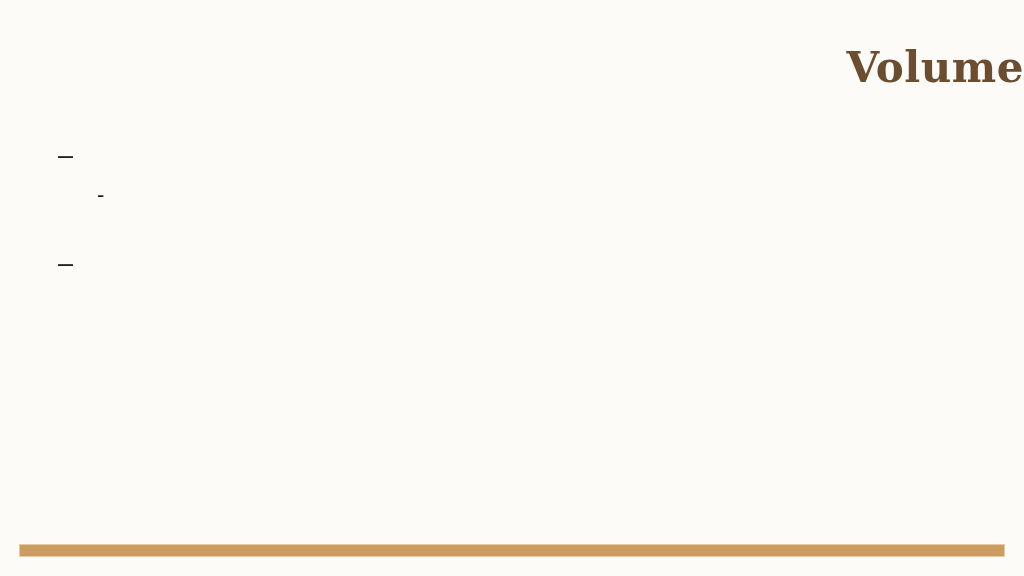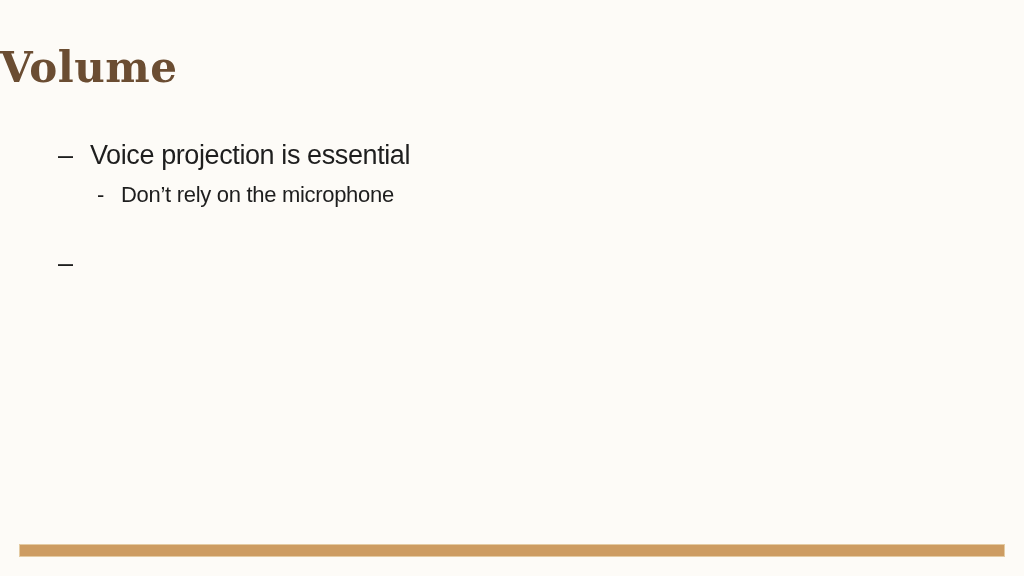--- a/index.html
+++ b/index.html
@@ -14,21 +14,21 @@
     overflow: hidden;
     background: var(--bg, #fdfbf7);
     font-family: "Liberation Sans", sans-serif;
   }
   .title {
     position: absolute;
     top: 44px;
     left: 0;
     width: 100%;
     margin: 0;
-    text-align: left;
+    text-align: right;
     font-family: "DejaVu Serif", "Liberation Serif", serif;
     font-weight: bold;
     font-size: 42px;
     line-height: 48px;
     letter-spacing: 0.5px;
     color: var(--title, #6b4d32);
   }
   .bullet {
     position: absolute;
     left: 0;
@@ -78,26 +78,24 @@
 </style>
 </head>
 <body>
 
 <div class="slide" style="--bg: #fdfbf7; --title: #6b4d32; --text: #1e1e1e; --bar: #cd9c62;">
 
   <h1 class="title">Volume</h1>
 
   <div class="bullet l1" id="bullet-1">
     <span class="marker">–</span>
-    <span class="text">Voice projection is essential</span>
   </div>
 
   <div class="bullet l2" id="bullet-2">
     <span class="marker">-</span>
-    <span class="text">Don’t rely on the microphone</span>
   </div>
 
   <div class="bullet l1" id="bullet-3">
     <span class="marker">–</span>
   </div>
 
   <div class="accent-bar"></div>
 
 </div>
 

